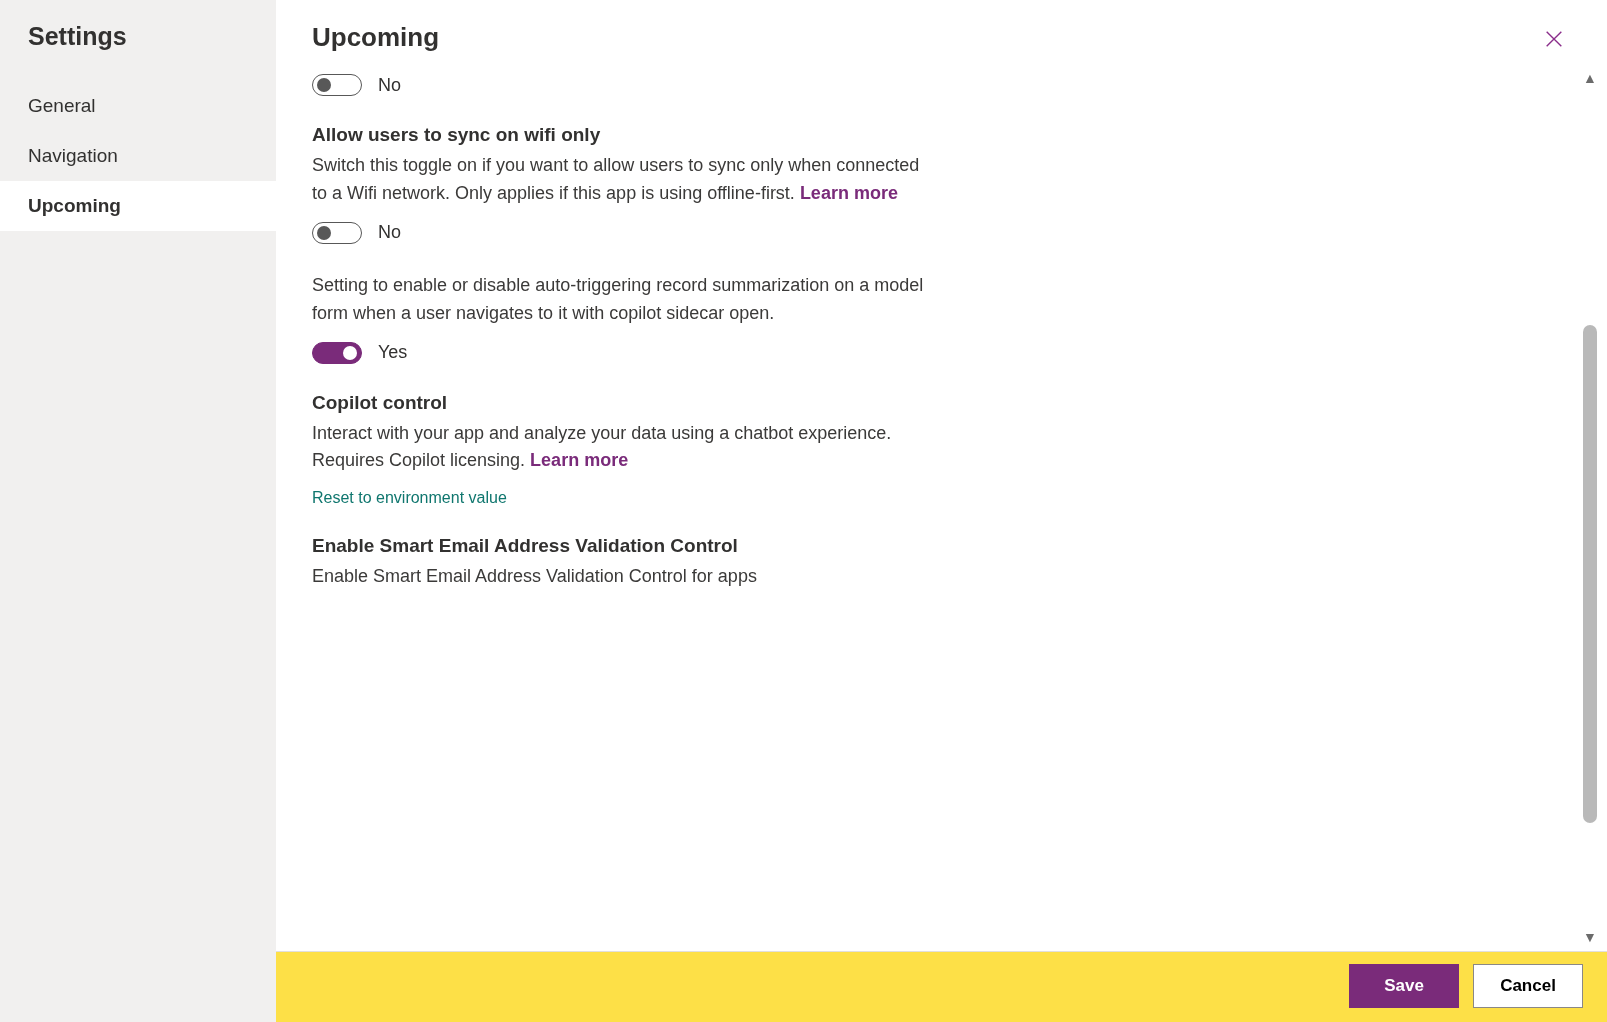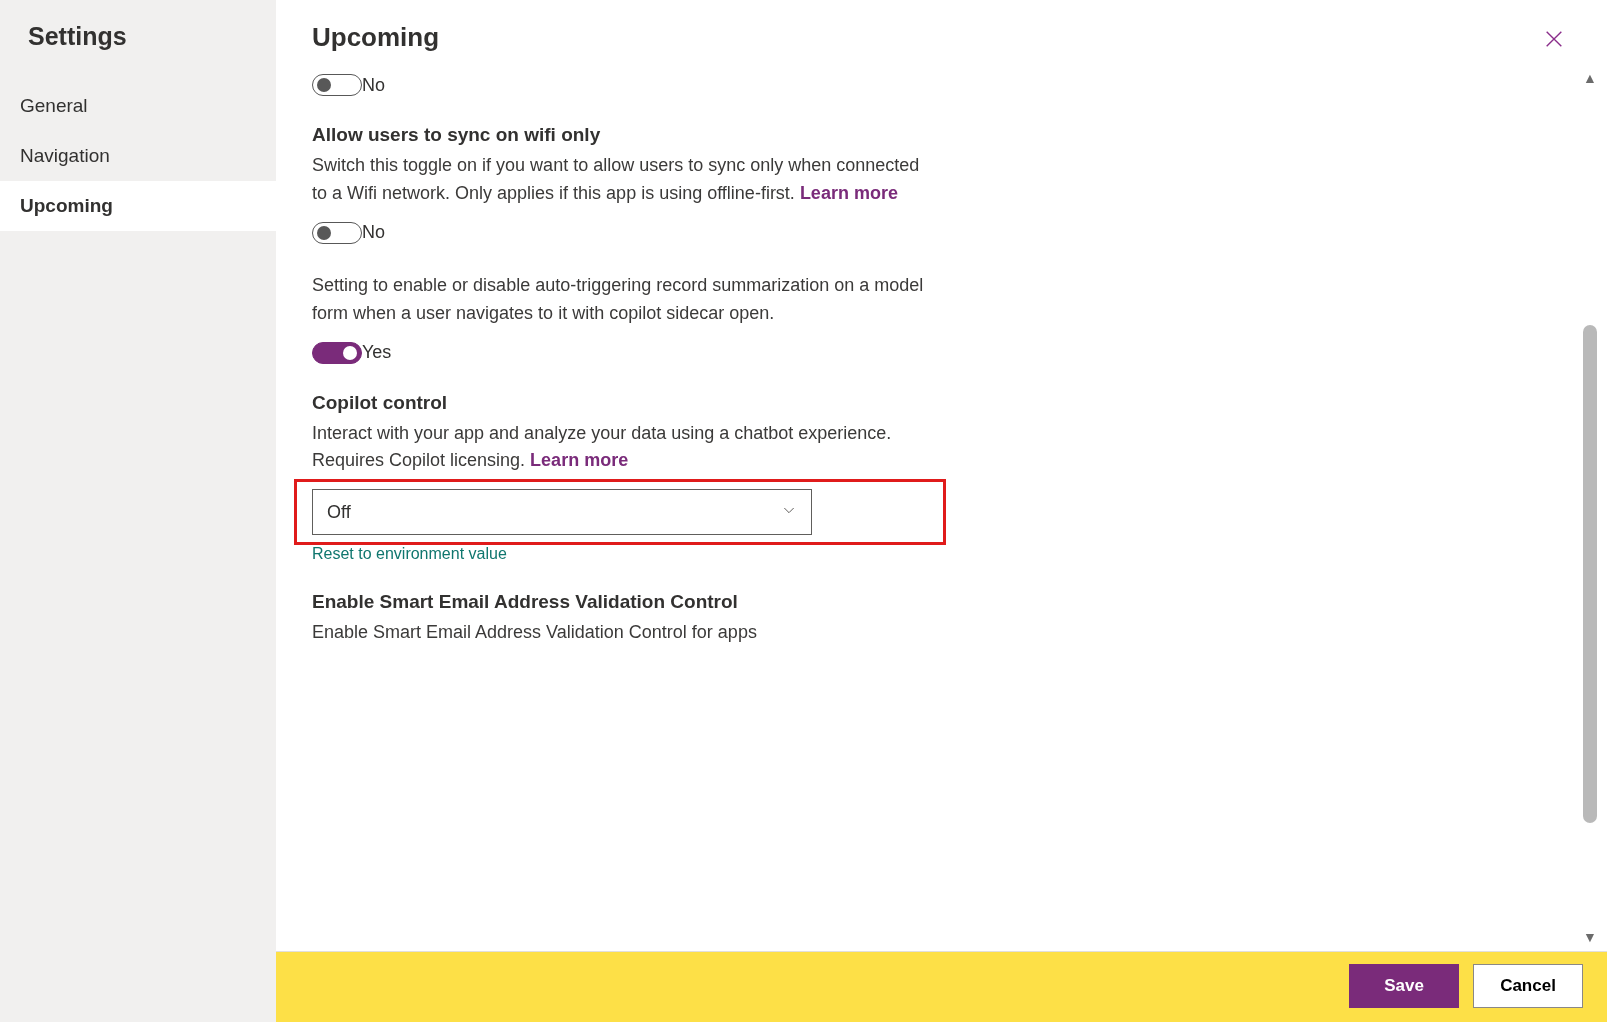--- a/index.html
+++ b/index.html
@@ -12,21 +12,21 @@
     background: #f1f0ef;
     padding-top: 22px;
   }
   .sidebar-title {
     font-size: 25px;
     font-weight: 600;
     padding: 0 28px 30px;
   }
   .nav-item {
     font-size: 19px;
-    padding: 14px 20px;
+    padding: 14px 28px;
     cursor: pointer;
     color: #323130;
   }
   .nav-item.active {
     background: #ffffff;
     font-weight: 600;
   }
 
   .main {
     flex: 1 1 auto;
@@ -118,21 +118,21 @@
     font-weight: bold;
   }
   .reset-link {
     color: #0f766e;
     font-size: 16px;
     margin-top: 10px;
     cursor: pointer;
   }
 
   
-  .toggle-row { display: flex; align-items: center; gap: 0; }
+  .toggle-row { display: flex; align-items: center; gap: 16px; }
   .toggle {
     width: 50px; height: 22px;
     border: 1px solid #585858;
     border-radius: 11px;
     position: relative;
     cursor: pointer;
     background: #ffffff;
   }
   .toggle .knob {
     position: absolute;
@@ -254,31 +254,20 @@
               </div>
             <span class="toggle-label">Yes</span>
           </div>
         </div>
 
         <div class="setting">
           <div class="setting-title">Copilot control</div>
           <div class="setting-desc">
             <span>Interact with your app and analyze your data using a chatbot experience. Requires Copilot licensing. </span><span class="link">Learn more</span>
           </div>
-          <div class="dropdown-wrap">
-            <div class="highlight-box"></div>
-            <div class="dropdown">
-              <span>Off</span>
-              <span class="chev">
-                <svg viewBox="0 0 24 24">
-                    <polyline points="5 9 12 16 19 9"></polyline>
-                  </svg>
-              </span>
-            </div>
-          </div>
           <div class="reset-link">Reset to environment value</div>
         </div>
 
         <div class="setting">
           <div class="setting-title">Enable Smart Email Address Validation Control</div>
           <div class="setting-desc">Enable Smart Email Address Validation Control for apps</div>
         </div>
 
       </div>
 

